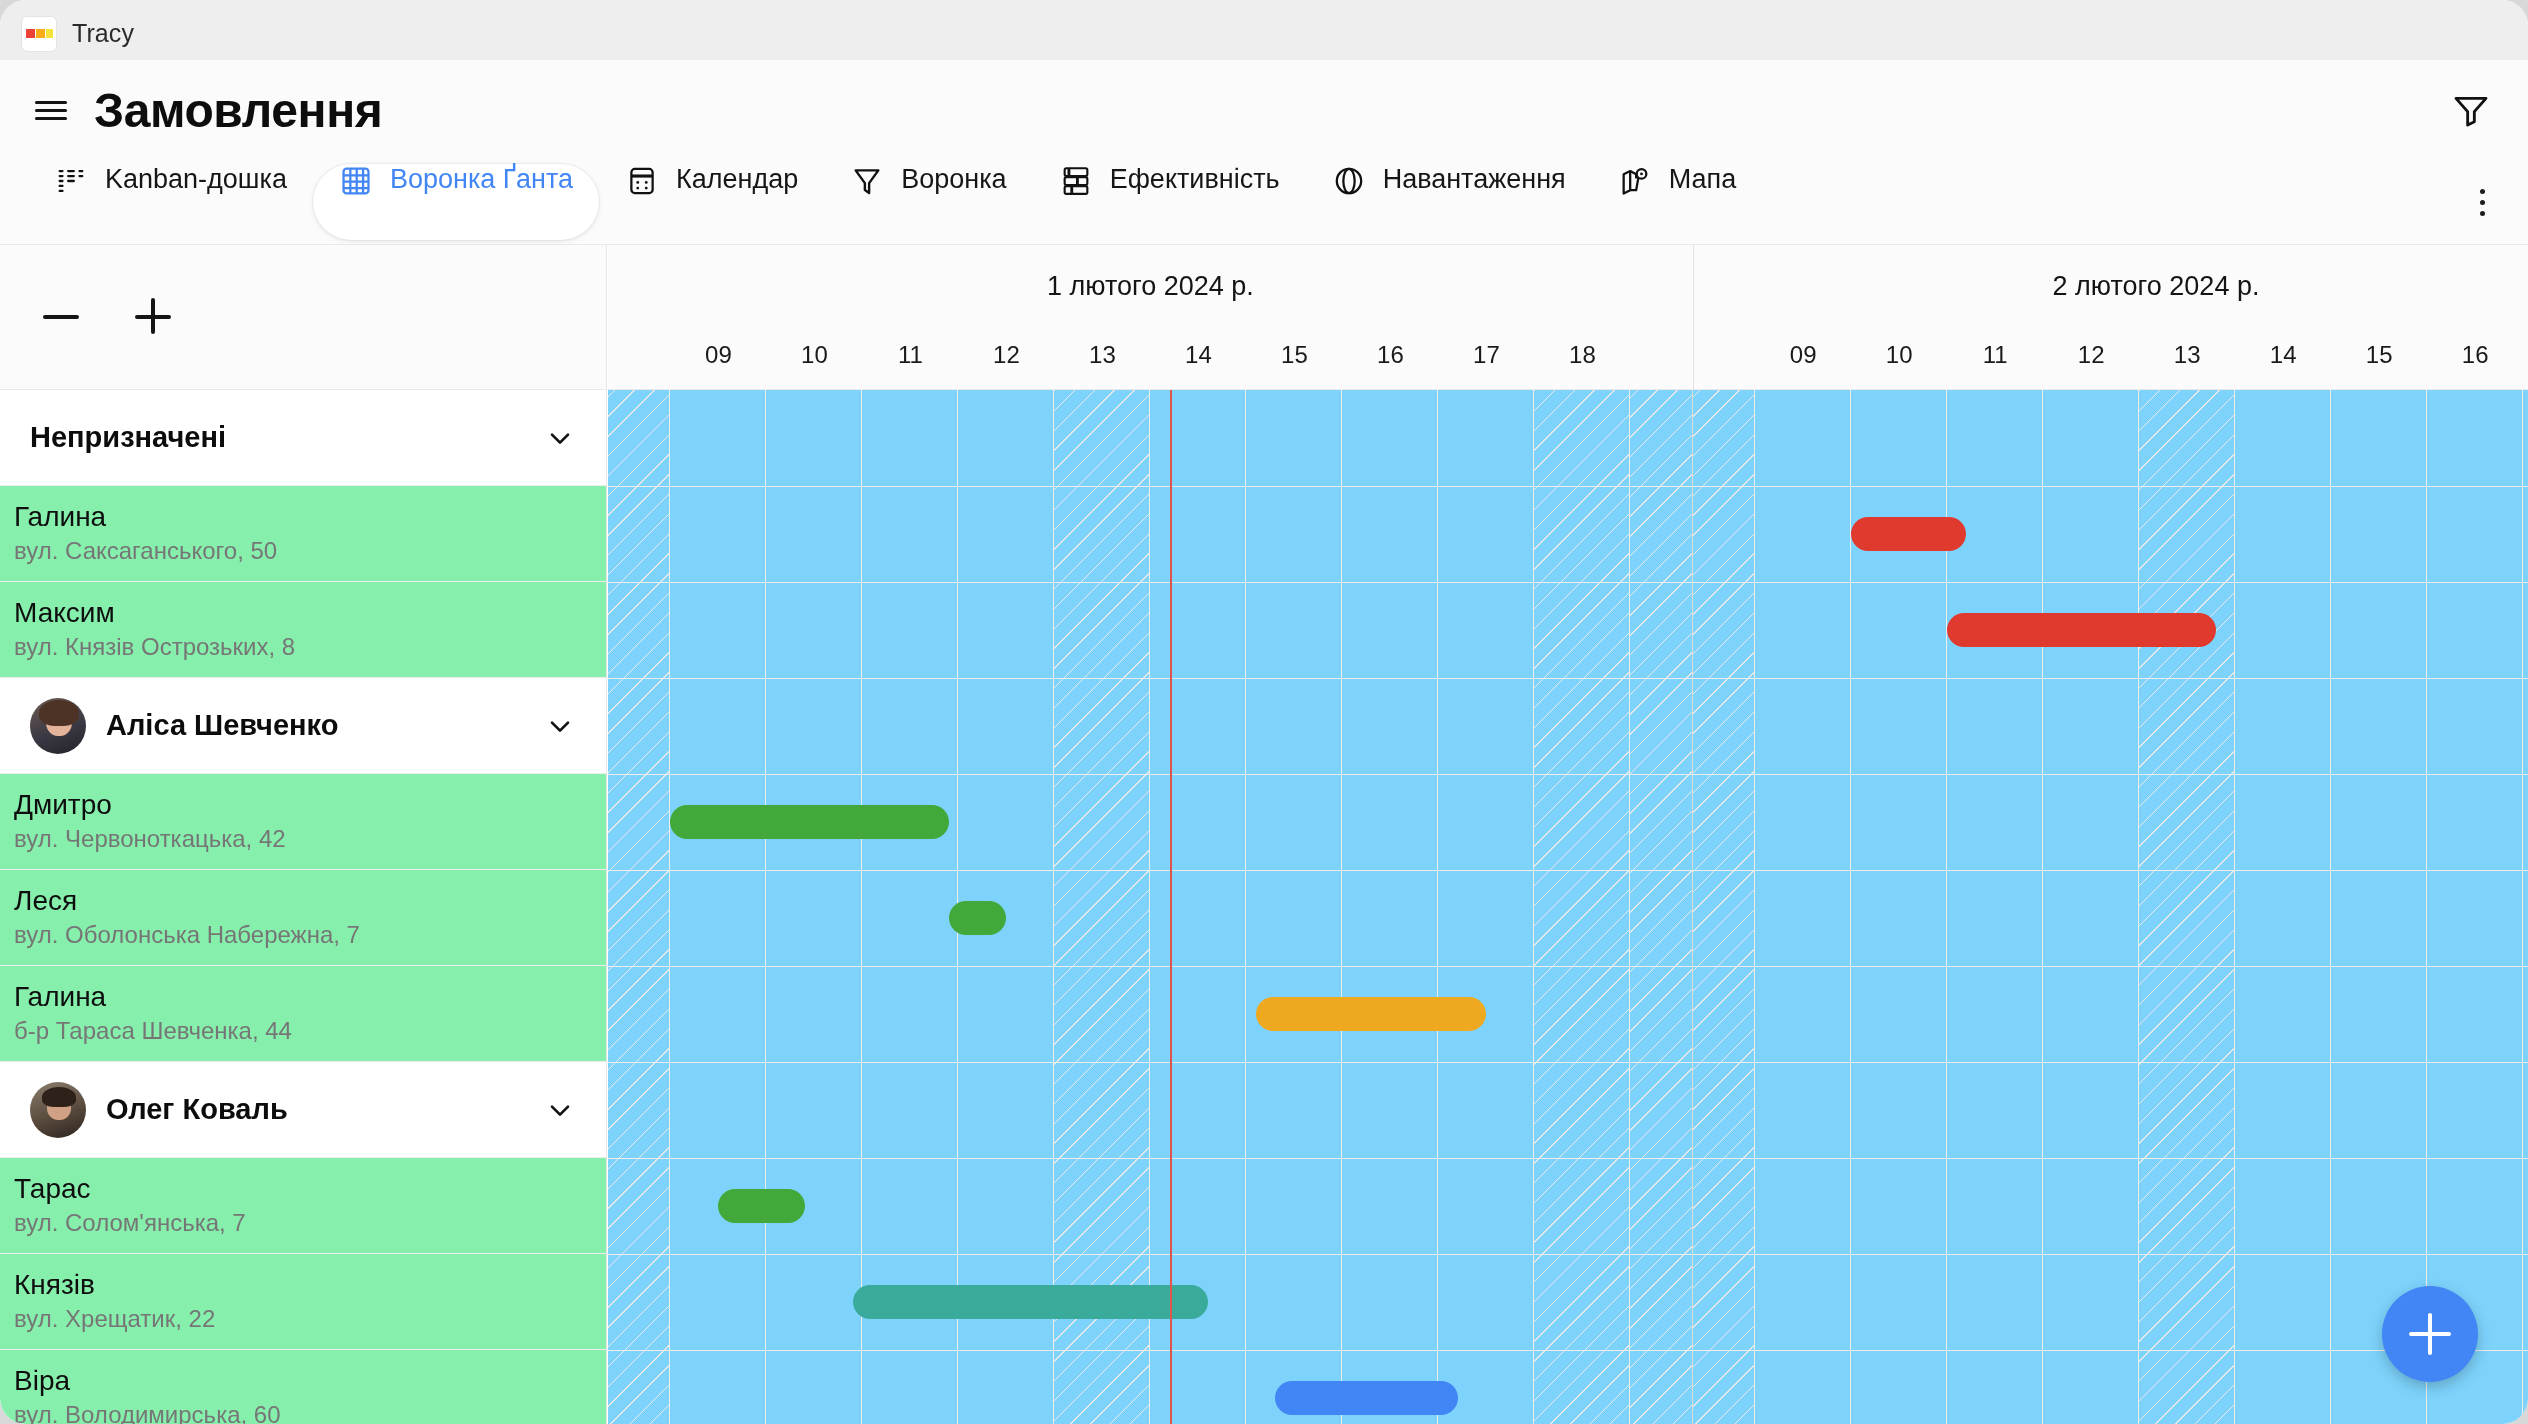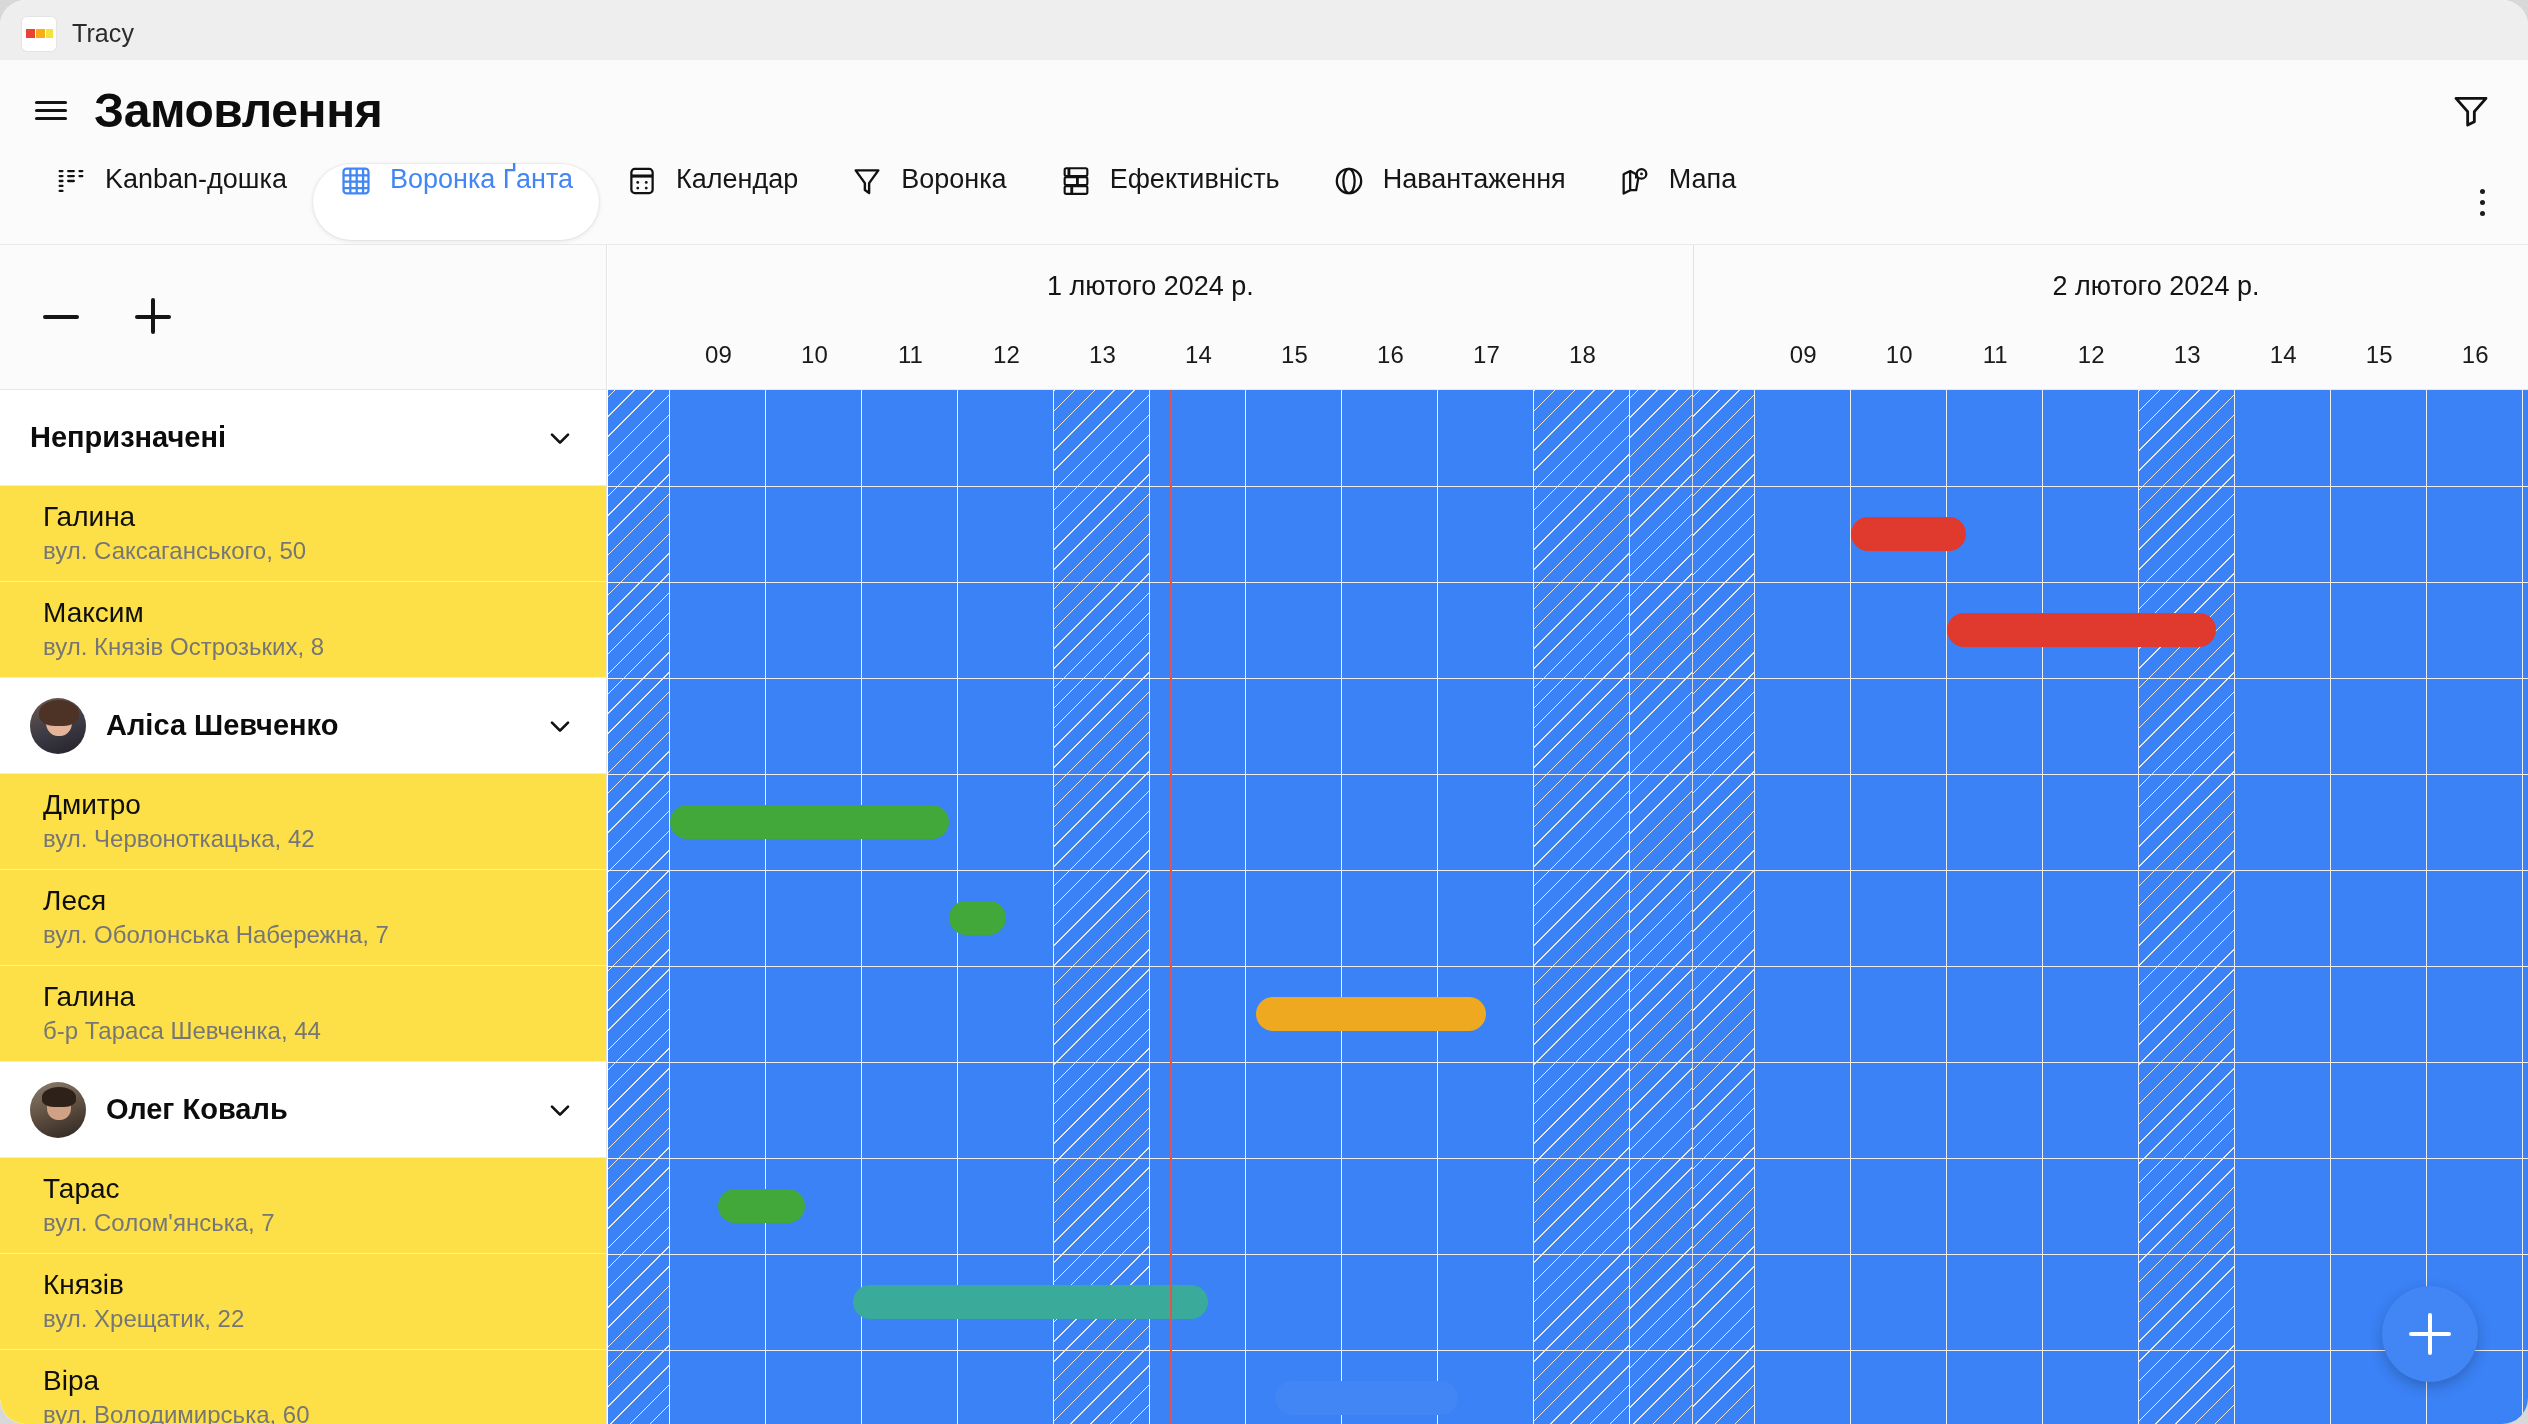--- a/index.html
+++ b/index.html
@@ -105,30 +105,30 @@
   .avatar.f::before { content:""; position:absolute; left:16px; top:8px; width:26px; height:30px; border-radius:50% 50% 45% 45%; background:#e3b49a; }
   .avatar.f::after  { content:""; position:absolute; left:9px;  top:2px;  width:40px; height:26px; border-radius:50% 50% 40% 40%; background:#4d3326; }
   .avatar.m { background: linear-gradient(160deg,#8d7f6e 0%,#55463a 60%,#2b2520 100%); }
   .avatar.m::before { content:""; position:absolute; left:17px; top:12px; width:24px; height:26px; border-radius:50% 50% 45% 45%; background:#d9a versus; }
   .avatar.m::before { background:#d0a184; }
   .avatar.m::after  { content:""; position:absolute; left:12px; top:5px;  width:34px; height:20px; border-radius:50% 50% 35% 35%; background:#2e2119; }
   .group-name { font-size: 29px; font-weight: bold; color: #0c0c0c; }
   .chev { margin-left: auto; width: 32px; height: 32px; flex: none; }
 
   .task-row {
-    height: 96px; padding: 0 43px; border-bottom: 1px solid #ececec;
-    display: flex; flex-direction: column; justify-content: center; background: #fde047; cursor: pointer;
+    height: 96px; padding: 0 14px; border-bottom: 1px solid #ececec;
+    display: flex; flex-direction: column; justify-content: center; background: #86efac; cursor: pointer;
   }
   .task-name { font-size: 28px; color: #0e0e0e; line-height: 1.12; }
   .task-addr { font-size: 24px; color: #767676; line-height: 1.25; margin-top: 4px; }
 
   
   .timeline {
     position: absolute; left: 608px; top: 0; width: 1920px; height: 1179px; overflow: hidden;
-    background: #3b82f6;
+    background: #7dd3fc;
   }
   .tl-head { position: absolute; left: 0; top: 0; width: 100%; height: 145px; background: #fbfbfb; border-bottom: 1px solid #e9e9e9; }
   .day-label {
     position: absolute; top: 26px; font-size: 27px; color: #141414; text-align: center; white-space: nowrap;
   }
   .hour-label {
     position: absolute; top: 96px; font-size: 24px; color: #1a1a1a; text-align: center; width: 60px; margin-left: -30px;
   }
   .day-sep { position: absolute; top: 0; width: 1px; height: 145px; background: #e3e3e3; }
 

